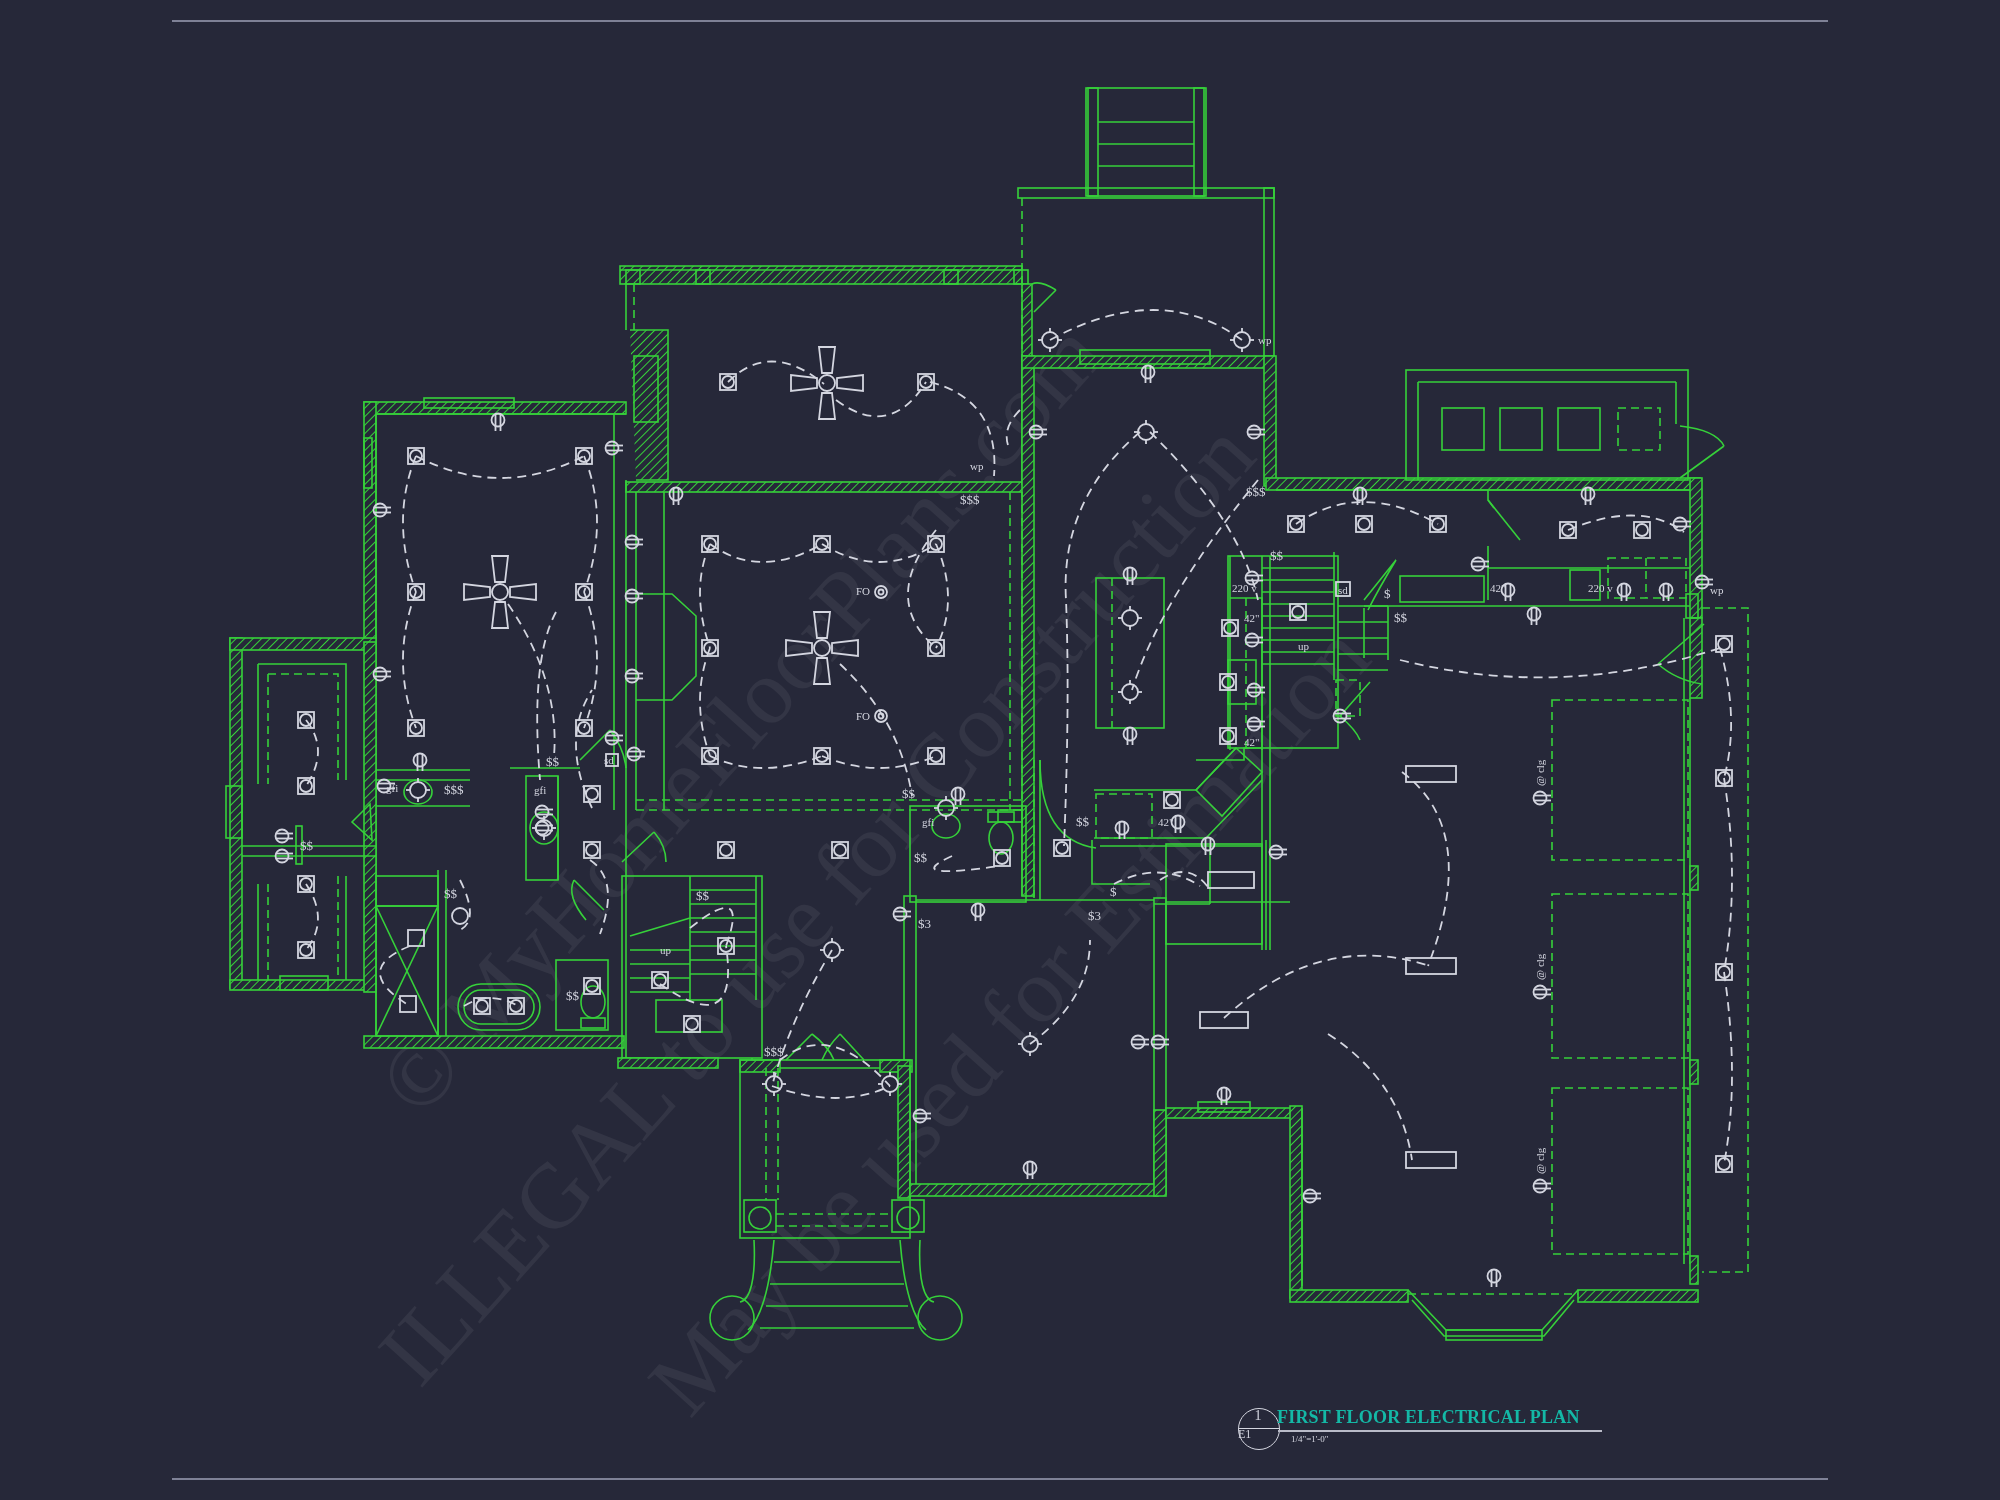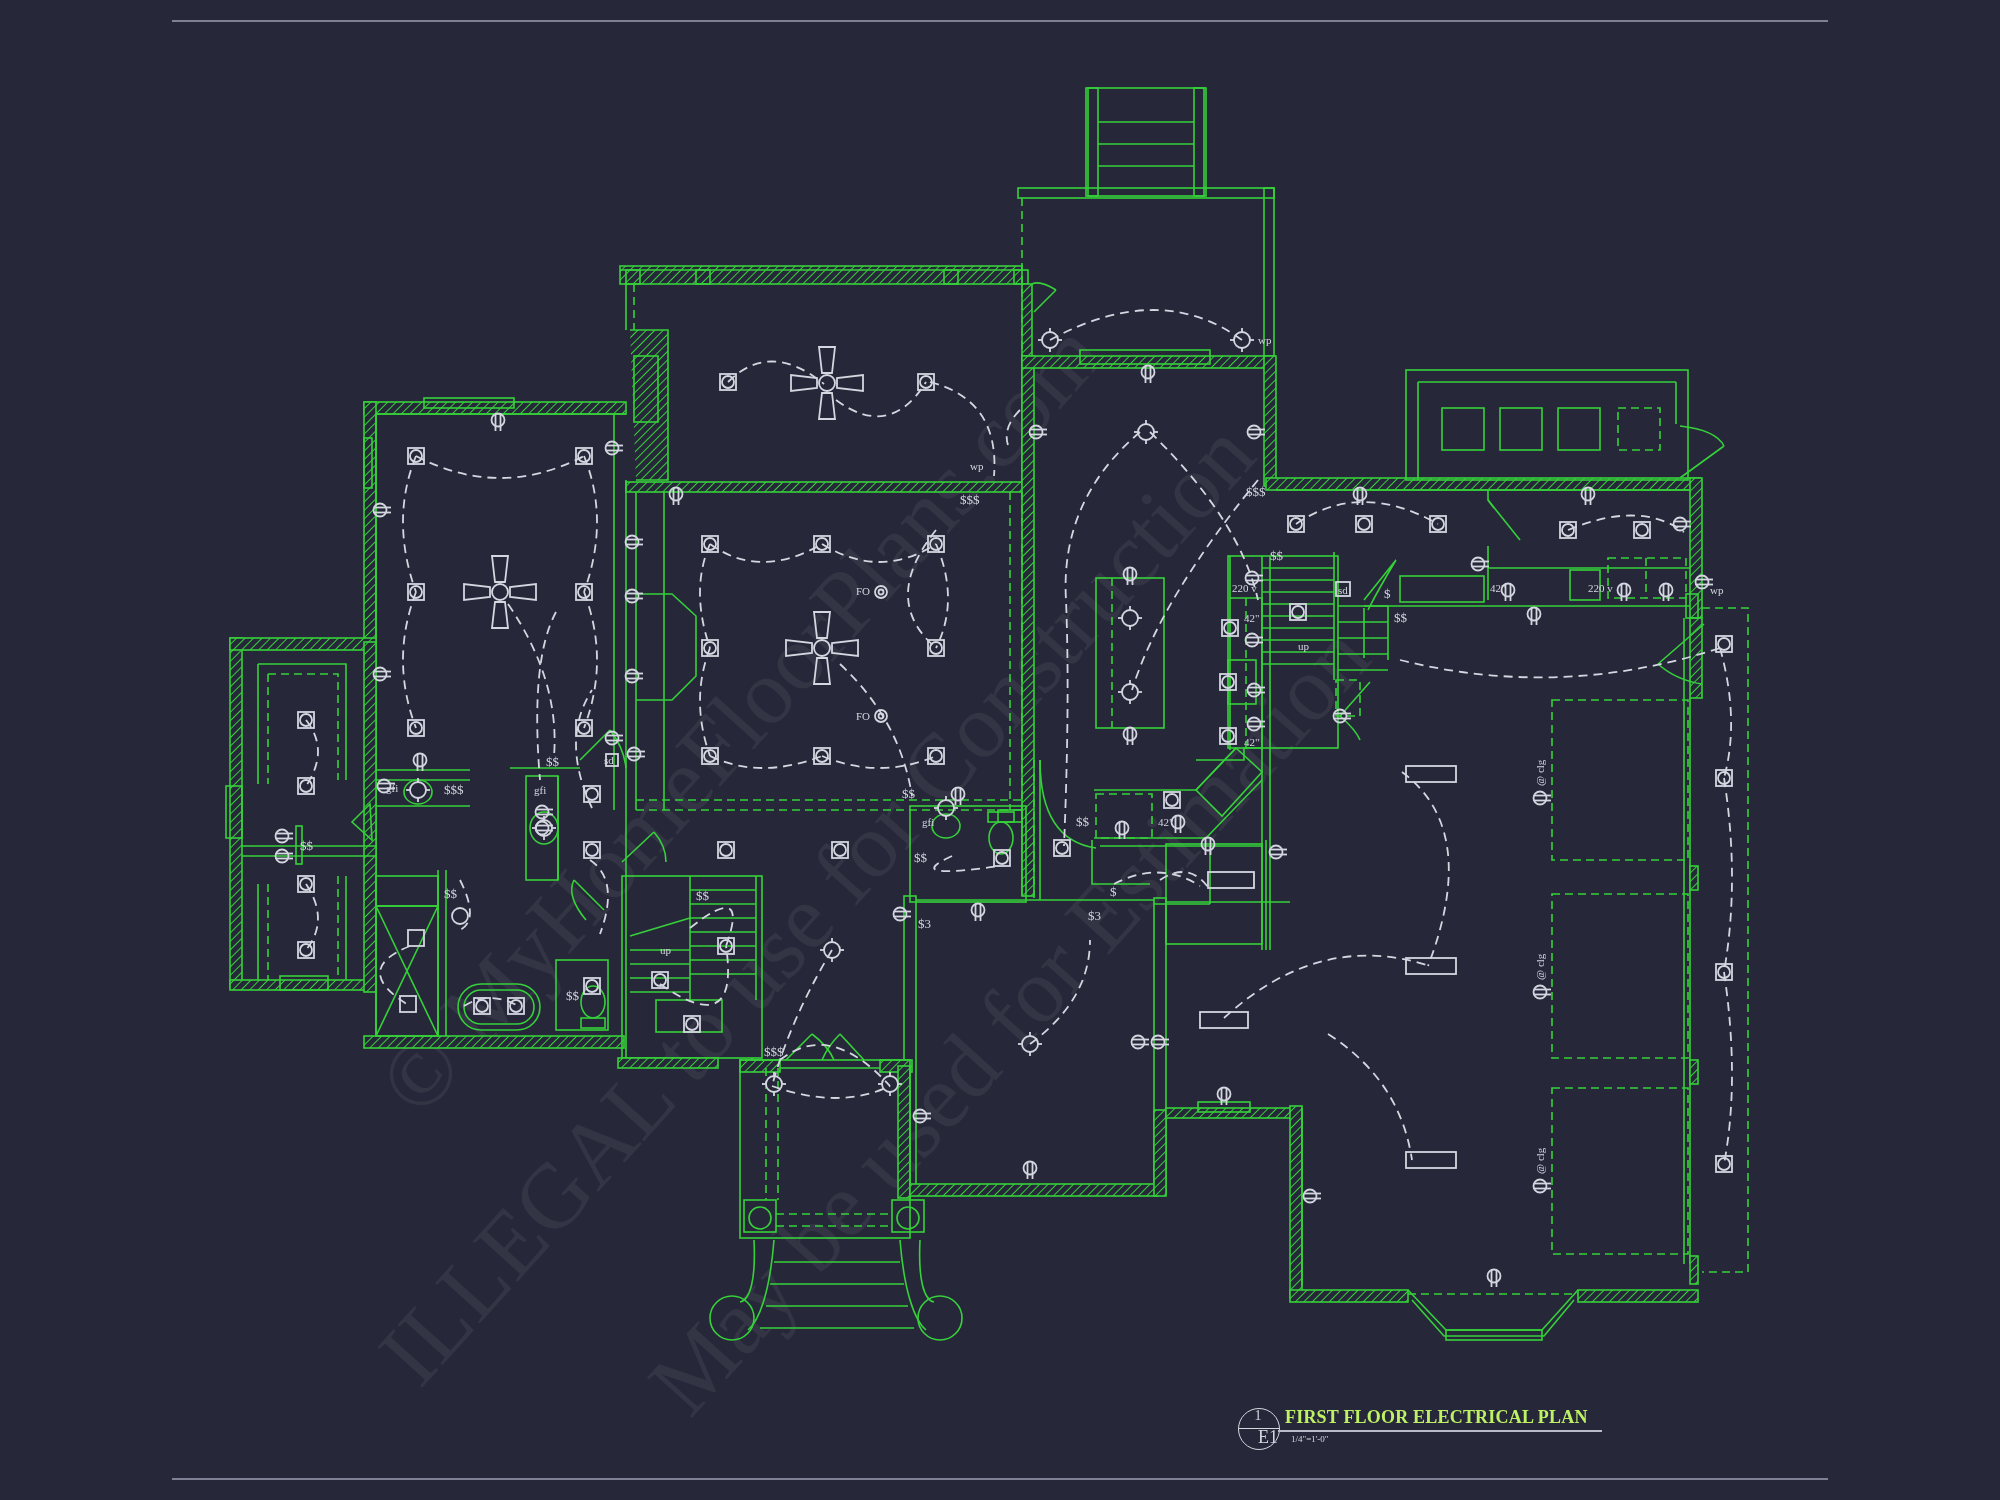--- a/index.html
+++ b/index.html
@@ -11,22 +11,22 @@
   .dash-g { fill:none; stroke:#36d13a; stroke-width:1.6; stroke-dasharray:8 5; }
   .wire { fill:none; stroke:#d4d6e0; stroke-width:1.8; stroke-dasharray:9 6; }
   .fx { fill:none; stroke:#d4d6e0; stroke-width:1.8; }
   .lbl { fill:#d4d6e0; font-family:"Liberation Serif", serif; font-size:13px; }
   .lbl-sm { fill:#d4d6e0; font-family:"Liberation Serif", serif; font-size:11px; }
   .wm { fill:#ffffff; opacity:0.06; font-family:"Liberation Serif", serif; font-size:92px; }
   #title-block { position:absolute; left:1238px; top:1406px; width:370px; height:50px; }
   #title-circle { position:absolute; left:0; top:2px; width:40px; height:40px; border:1.6px solid #d4d6e0; border-radius:50%; }
   #title-circle .hline { position:absolute; left:0; top:19px; width:40px; height:1.4px; background:#d4d6e0; }
   #title-num { position:absolute; left:0; top:2px; width:40px; text-align:center; color:#d4d6e0; font-size:14px; }
-  #title-sheet { position:absolute; left:0; top:21px; width:40px; text-align:right; color:#d4d6e0; font-size:18px; }
-  #title-text { position:absolute; left:47px; top:1px; color:#bef264; font-size:18px; font-weight:bold; letter-spacing:0.2px; white-space:nowrap;font-family:Liberation Serif, serif; }
+  #title-sheet { position:absolute; left:0; top:21px; width:40px; text-align:left; color:#d4d6e0; font-size:12px; }
+  #title-text { position:absolute; left:39px; top:1px; color:#14b8a6; font-size:18px; font-weight:bold; letter-spacing:0.2px; white-space:nowrap;font-family:Liberation Serif, serif; }
   #title-underline { position:absolute; left:40px; top:24px; width:324px; height:1.6px; background:#b9bbc8; }
   #title-scale { position:absolute; left:53px; top:28px; color:#d4d6e0; font-size:9px; }
 </style>
 </head>
 <body>
 
 <div id="sheet">
   <div class="rule" style="top:20px;"></div>
   <div class="rule" style="top:1478px;"></div>
 

